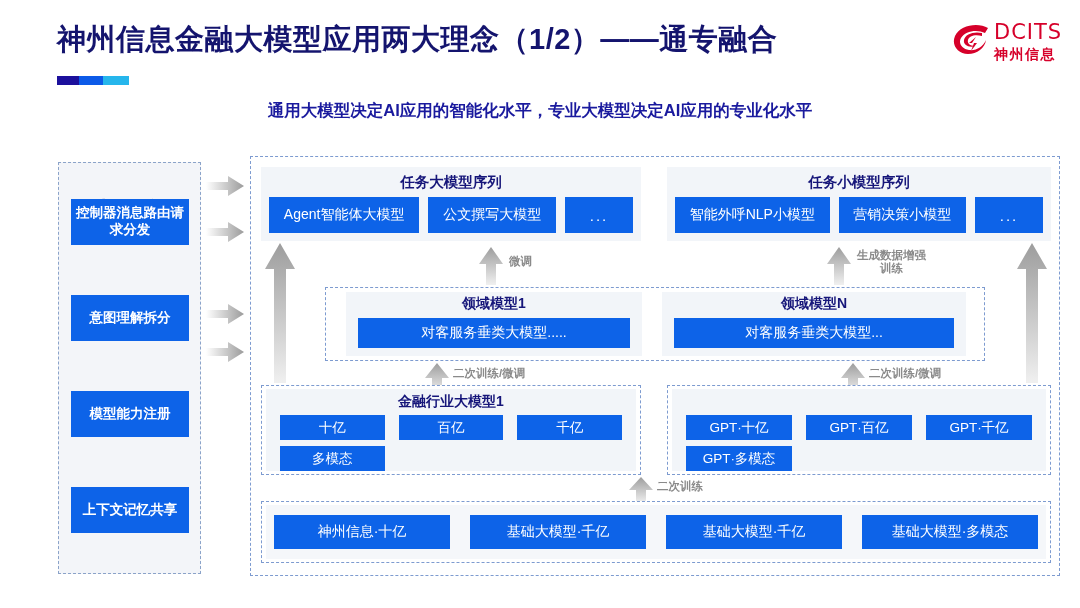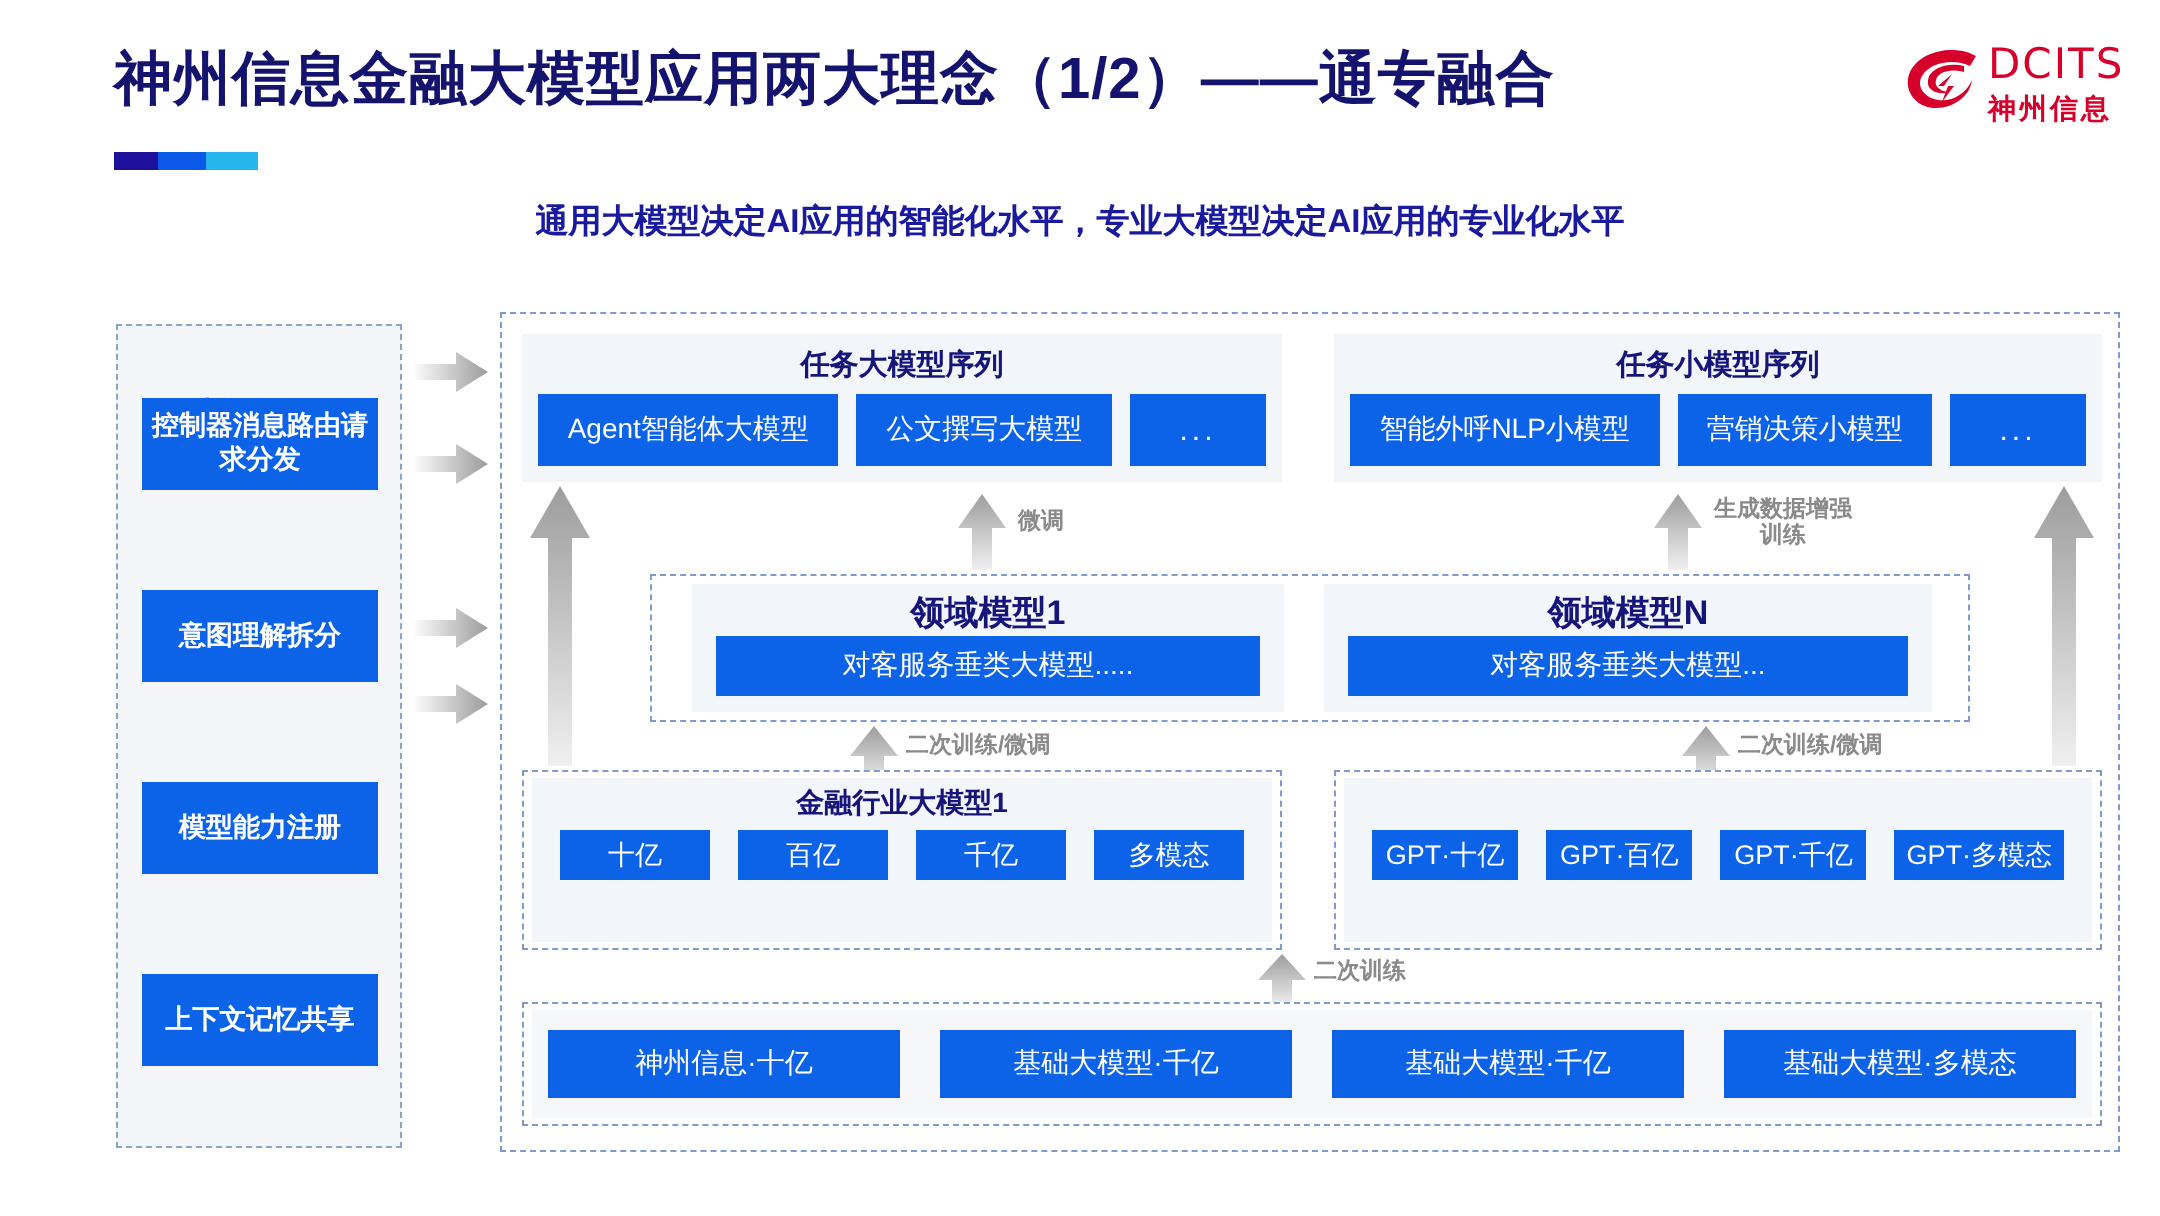--- a/index.html
+++ b/index.html
@@ -93,21 +93,21 @@
   
   #domain-band{
     position:absolute;left:74px;top:130px;width:660px;height:74px;
     border:1px dashed #7d9bd0;box-sizing:border-box;background:#ffffff;
   }
   .dom-cell{position:absolute;top:4px;height:64px;background:#f2f5f9;box-sizing:border-box;}
   .dom-cell.left{left:20px;width:296px;}
   .dom-cell.right{left:336px;width:304px;}
   .dom-title{
     position:absolute;left:0;top:3px;width:100%;text-align:center;
-    font-size:17px;font-weight:bold;color:#16167a;
+    font-size:14px;font-weight:bold;color:#16167a;
   }
   .dom-chip{
     position:absolute;left:12px;right:12px;top:26px;height:30px;
     background:#0d63e8;color:#fff;font-size:14px;
     display:flex;align-items:center;justify-content:center;white-space:nowrap;
   }
 
   
   .ind-band{
     position:absolute;top:228px;height:90px;
@@ -115,21 +115,21 @@
   }
   .ind-band.left{left:10px;width:380px;}
   .ind-band.right{left:416px;width:384px;}
   .ind-inner{position:absolute;left:4px;right:4px;top:3px;bottom:3px;background:#f2f5f9;}
   .ind-title{
     position:absolute;left:0;top:4px;width:100%;text-align:center;
     font-size:14px;font-weight:bold;color:#16167a;
   }
   .ind-grid{
     position:absolute;left:14px;right:14px;top:26px;
-    display:grid;grid-template-columns:1fr 1fr 1fr 1fr;gap:6px 14px;
+    display:grid;grid-template-columns:1fr 1fr 1fr;gap:6px 14px;
   }
   .ind-grid .chip{height:25px;font-size:13.5px;}
 
   
   #base-band{
     position:absolute;left:10px;top:344px;width:790px;height:62px;
     border:1px dashed #7d9bd0;box-sizing:border-box;background:#ffffff;
   }
   #base-inner{position:absolute;left:4px;right:4px;top:3px;bottom:3px;background:#f5f7fa;}
   #base-row{

